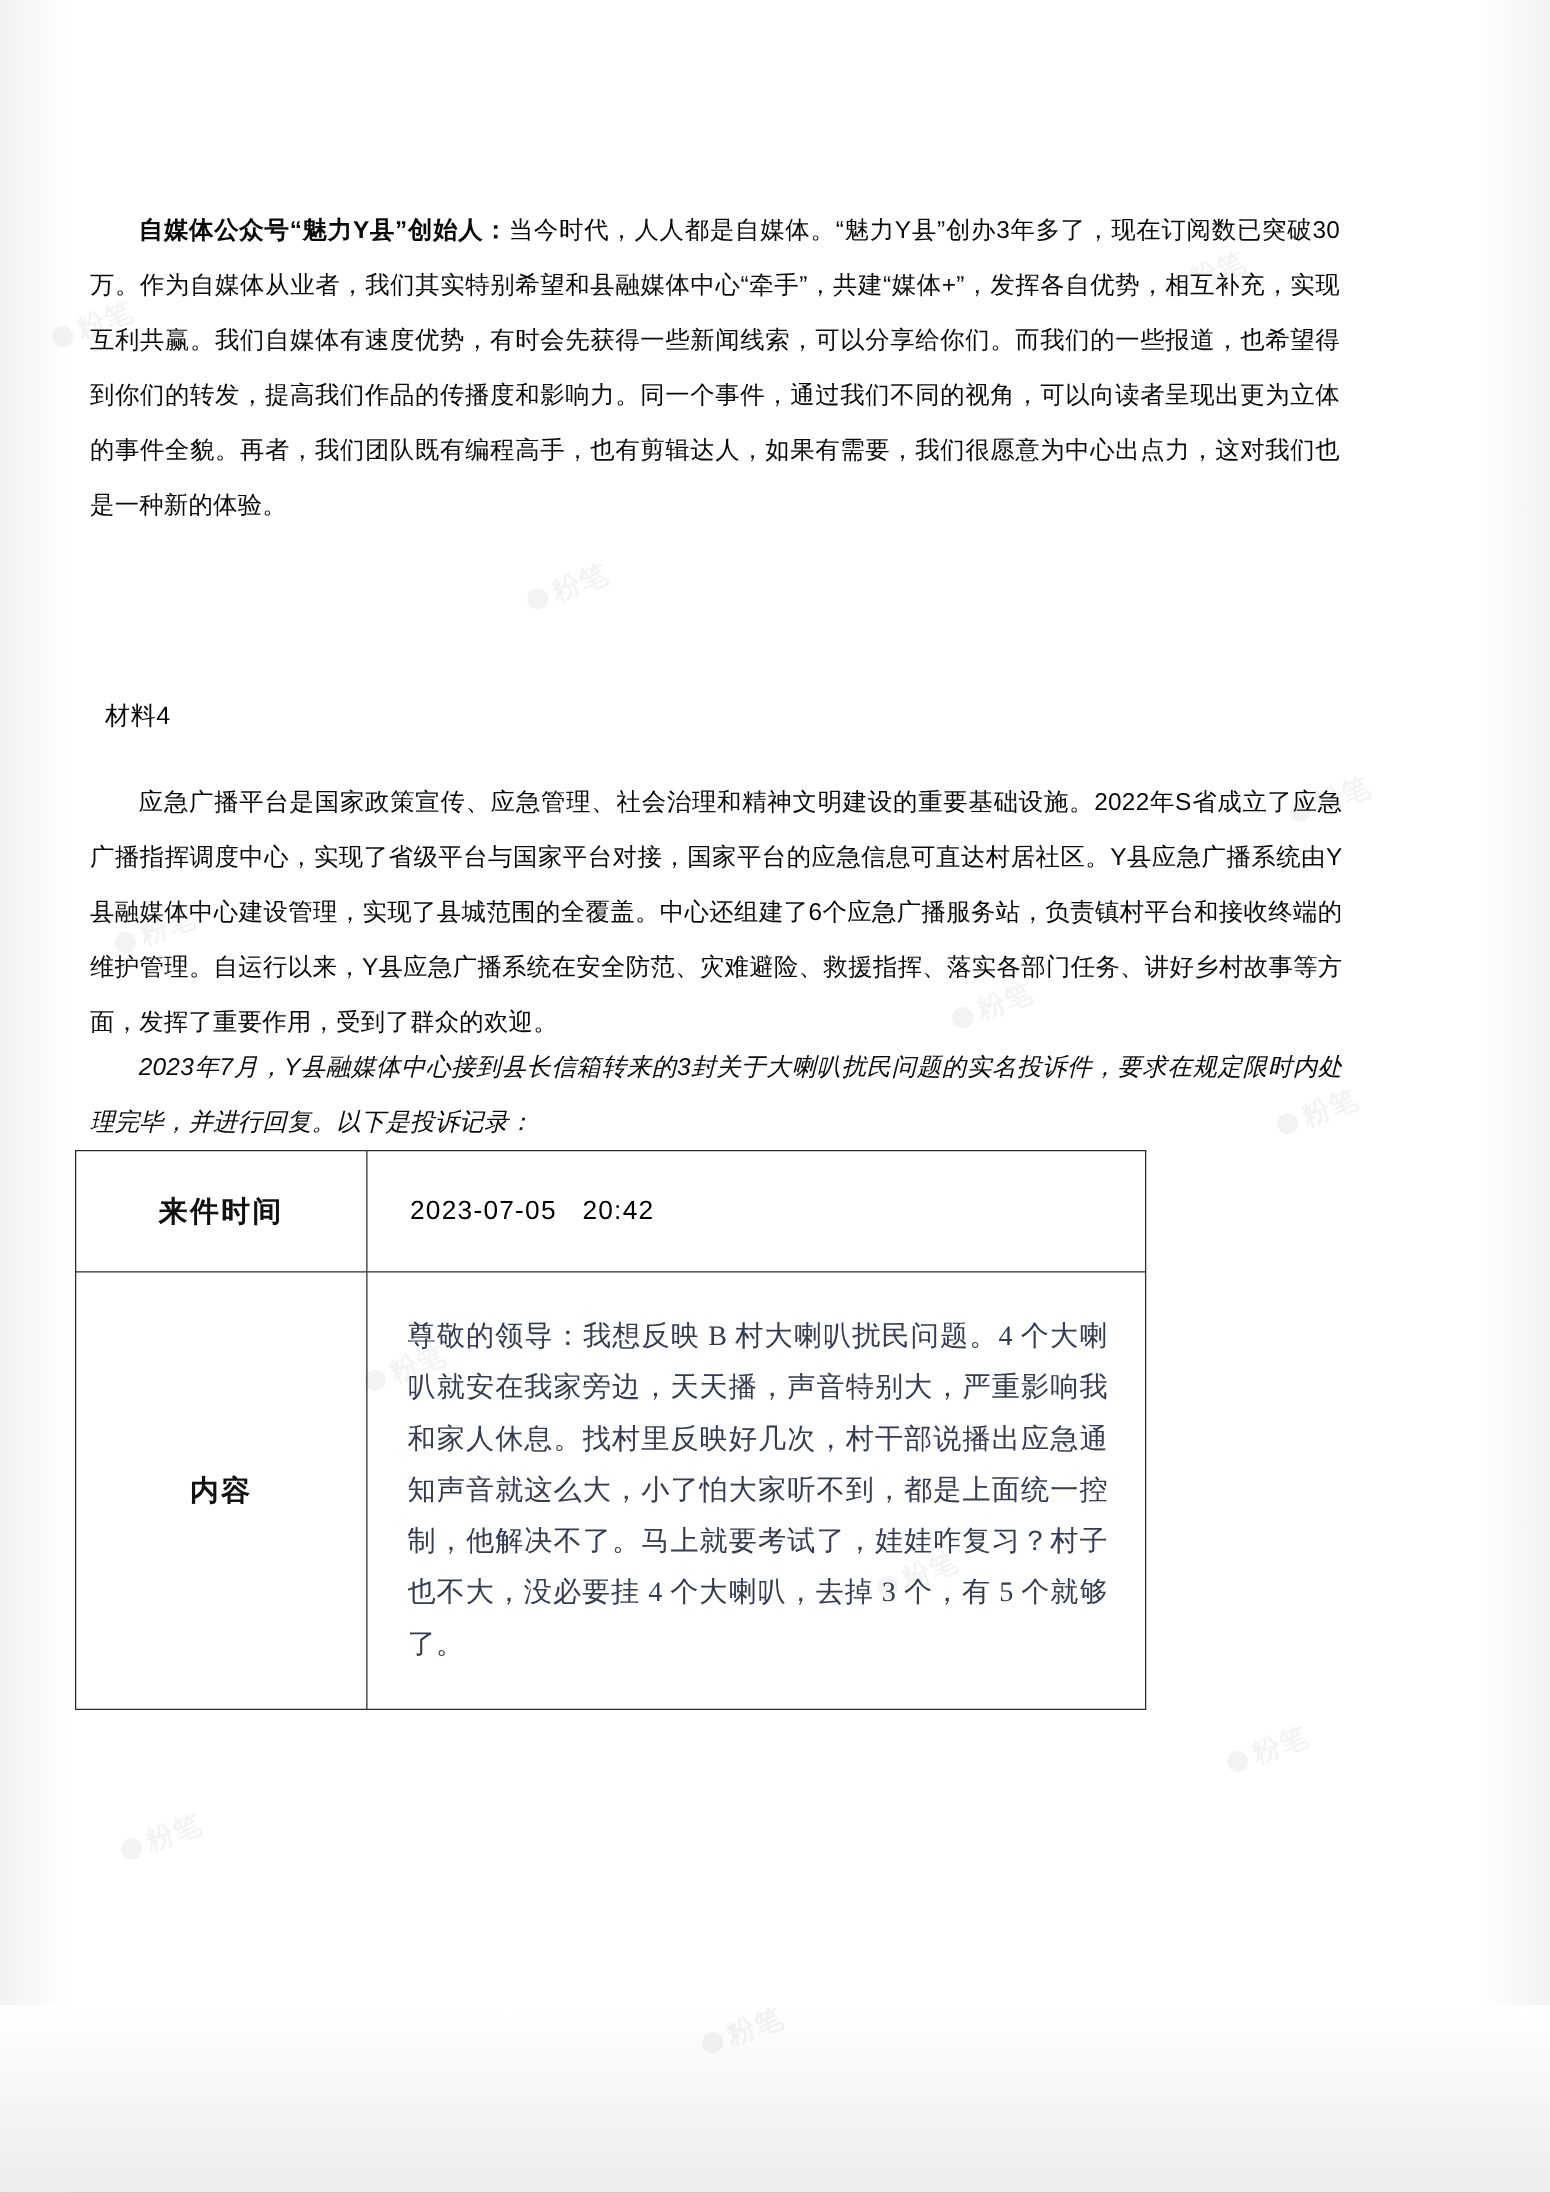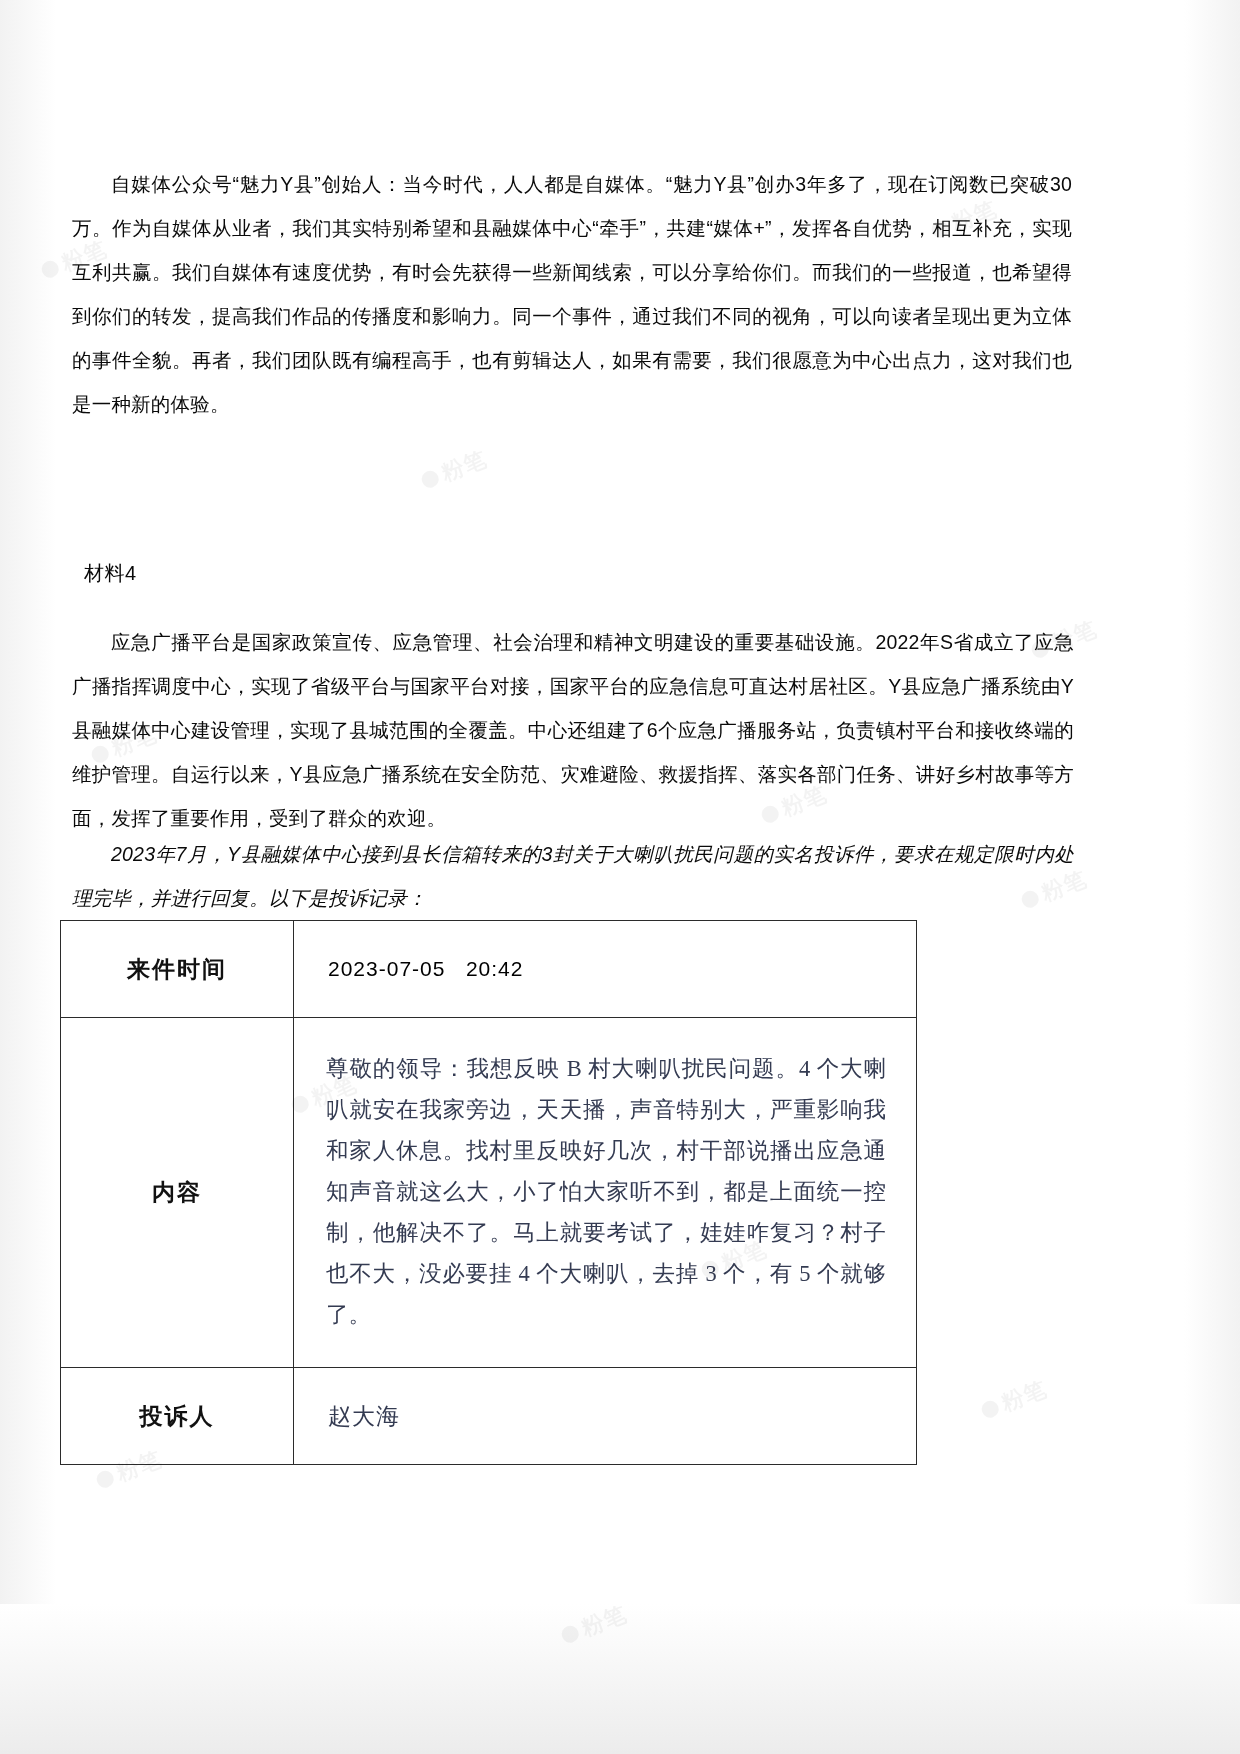--- a/index.html
+++ b/index.html
@@ -42,21 +42,21 @@
 
   .para {
     font-size: 19.5px;
     line-height: 44px;
     text-align: justify;
     text-justify: inter-ideograph;
     letter-spacing: 0.2px;
     margin: 0;
   }
   .para .lead {
-    font-weight: normal;
+    font-weight: bold;
   }
   .indent { text-indent: 2em; }
 
   .block-p1 { position: absolute; left: 0; top: 162px; width: 1000px; }
 
   .section-heading {
     position: absolute;
     left: 12px;
     top: 558px;
     font-size: 20px;
@@ -177,28 +177,20 @@
         <td class="col-value row-tall">
           <div class="cell-value-mono">2023-07-05   20:42</div>
         </td>
       </tr>
       <tr>
         <td class="col-label">
           <div class="cell-label">内容</div>
         </td>
         <td class="col-value">
           <div class="cell-body first-line">尊敬的领导：我想反映 B 村大喇叭扰民问题。4 个大喇叭就安在我家旁边，天天播，声音特别大，严重影响我和家人休息。找村里反映好几次，村干部说播出应急通知声音就这么大，小了怕大家听不到，都是上面统一控制，他解决不了。马上就要考试了，娃娃咋复习？村子也不大，没必要挂 4 个大喇叭，去掉 3 个，有 5 个就够了。</div>
-        </td>
-      </tr>
-      <tr>
-        <td class="col-label row-tall">
-          <div class="cell-label">投诉人</div>
-        </td>
-        <td class="col-value row-tall">
-          <div class="cell-name">赵大海</div>
         </td>
       </tr>
     </tbody>
   </table>
 
   <div class="wm" style="left:40px;  top:245px;"><span class="dot"></span><span>粉笔</span></div>
   <div class="wm" style="left:930px; top:205px;"><span class="dot"></span><span>粉笔</span></div>
   <div class="wm" style="left:420px; top:455px;"><span class="dot"></span><span>粉笔</span></div>
   <div class="wm" style="left:90px;  top:730px;"><span class="dot"></span><span>粉笔</span></div>
   <div class="wm" style="left:760px; top:790px;"><span class="dot"></span><span>粉笔</span></div>

